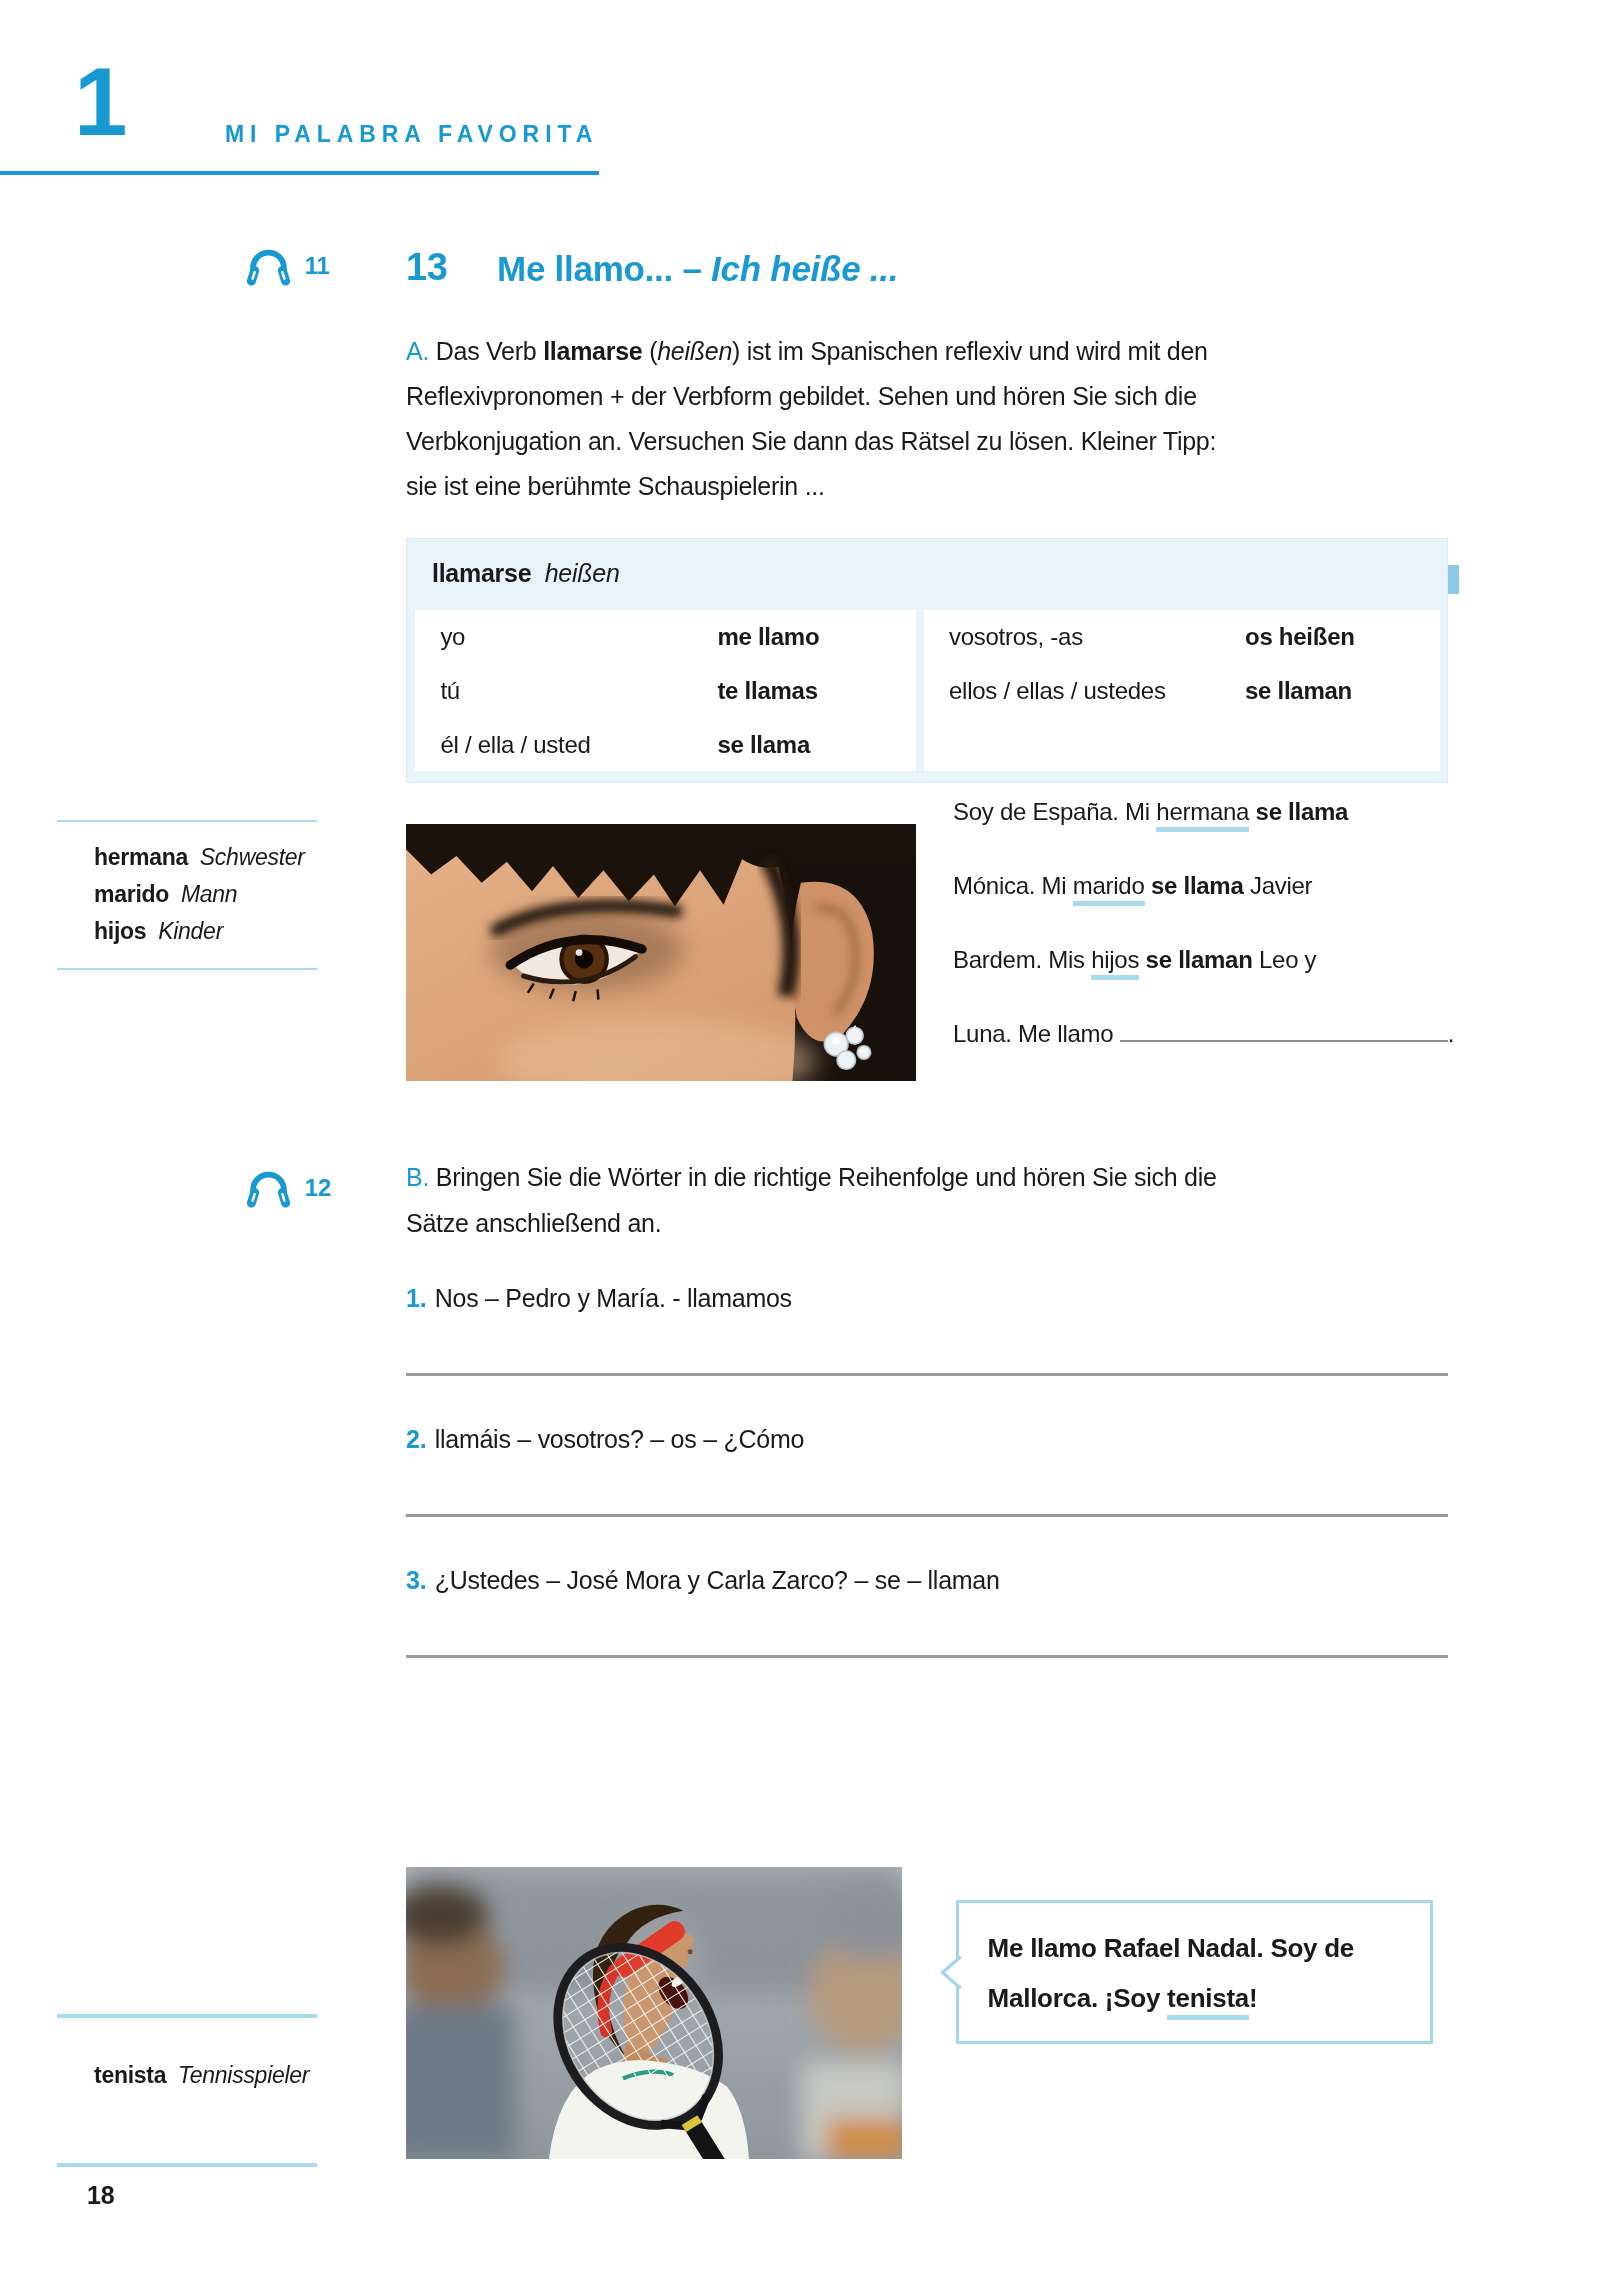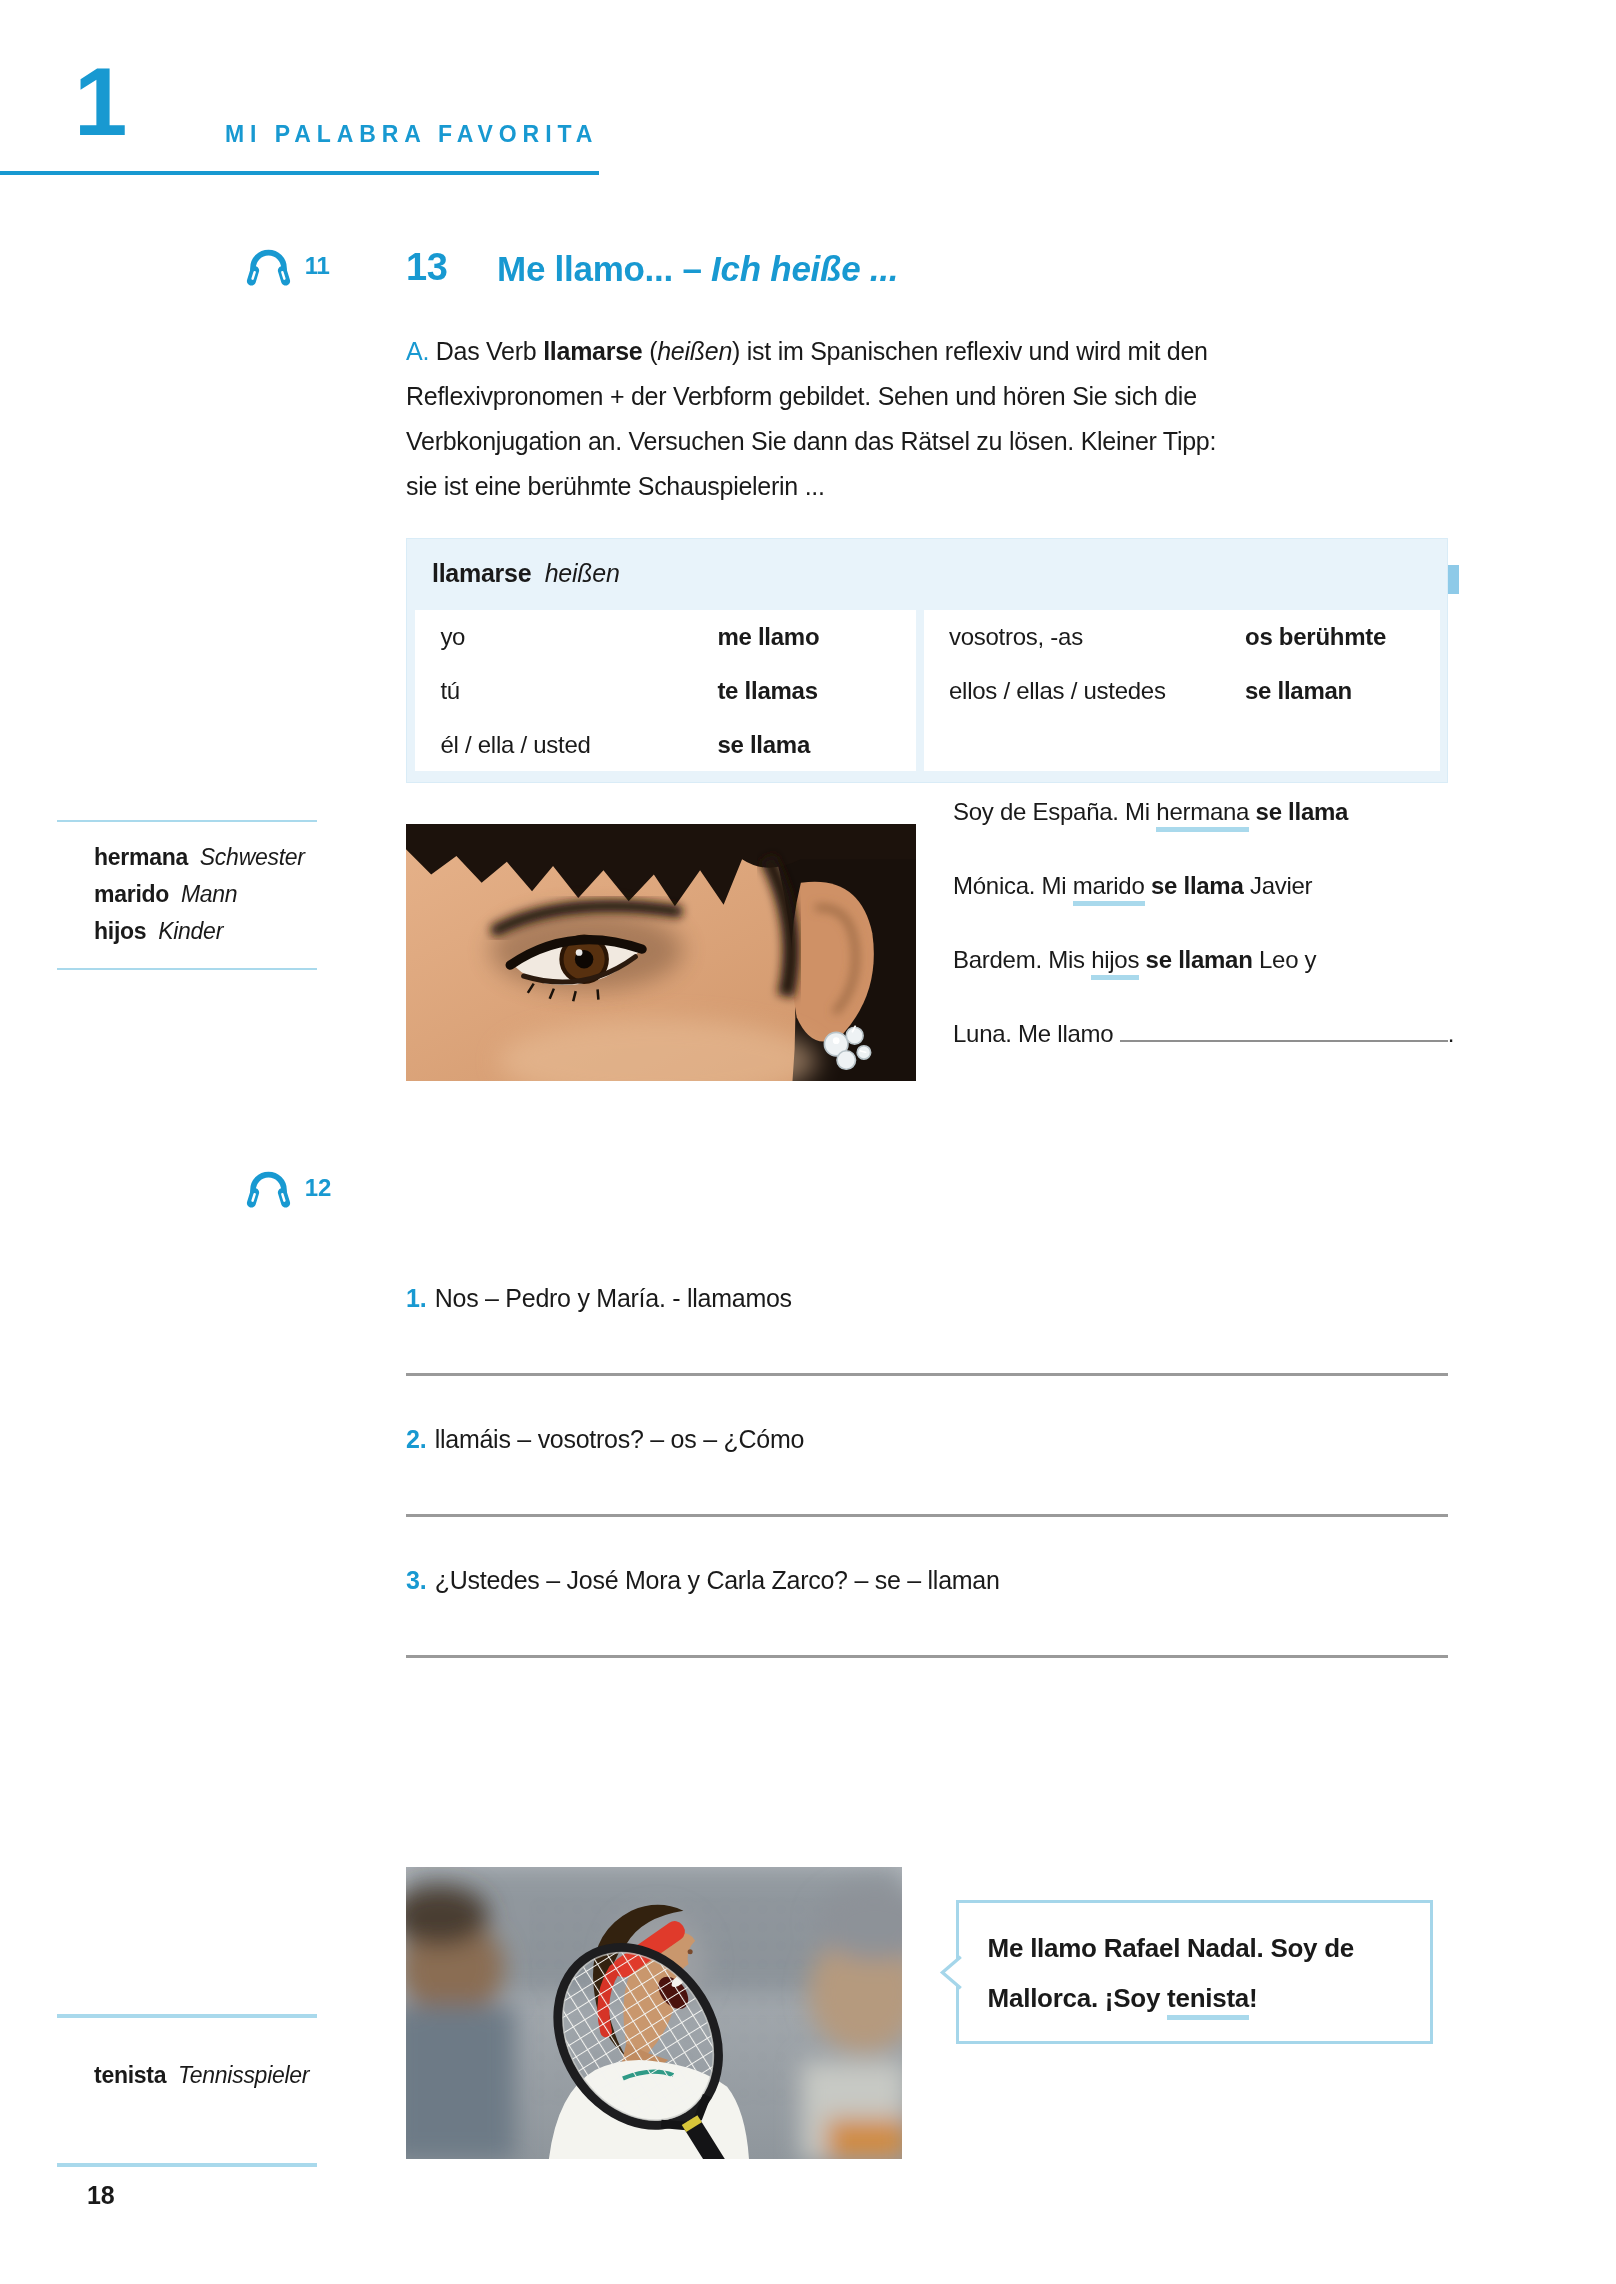--- a/index.html
+++ b/index.html
@@ -139,21 +139,21 @@
         <span class="conj-form">te llamas</span>
       </div>
       <div class="conj-row">
         <span class="conj-pronoun">él / ella / usted</span>
         <span class="conj-form">se llama</span>
       </div>
     </div>
     <div class="conj-panel conj-panel-right">
       <div class="conj-row">
         <span class="conj-pronoun">vosotros, -as</span>
-        <span class="conj-form">os berühmte</span>
+        <span class="conj-form">os heißen</span>
       </div>
       <div class="conj-row">
         <span class="conj-pronoun">ellos / ellas / ustedes</span>
         <span class="conj-form">se llaman</span>
       </div>
     </div>
   </div>
 
   <div class="abs vocab-box vocab-1">
     <div class="vocab-row">
@@ -222,20 +222,24 @@
         <path d="M11 40 v-8 a19 19 0 0 1 38 0 v8" fill="none" stroke="#1899d1" stroke-width="7" stroke-linecap="round"></path>
         <line x1="13" y1="35" x2="9" y2="48" stroke="#1899d1" stroke-width="11" stroke-linecap="round"></line>
         <line x1="47" y1="35" x2="51" y2="48" stroke="#1899d1" stroke-width="11" stroke-linecap="round"></line>
         <line x1="13" y1="37" x2="10.5" y2="45" stroke="#ffffff" stroke-width="3" stroke-linecap="round"></line>
         <line x1="47" y1="37" x2="49.5" y2="45" stroke="#ffffff" stroke-width="3" stroke-linecap="round"></line>
       </svg>
     </span>
     <span class="audio-num">12</span>
   </div>
 
+  <div class="abs partB">
+    <div><span class="ac">B. </span><span>Bringen Sie die Wörter in die richtige Reihenfolge und hören Sie sich die</span></div>
+    <div><span>Sätze anschließend an.</span></div>
+  </div>
 
   <div class="abs ex-item ex-item-1">
     <span class="ex-item-num">1.</span><span>Nos – Pedro y María. - llamamos</span>
     <div class="answer-line"></div>
   </div>
   <div class="abs ex-item ex-item-2">
     <span class="ex-item-num">2.</span><span>llamáis – vosotros? – os – ¿Cómo</span>
     <div class="answer-line"></div>
   </div>
   <div class="abs ex-item ex-item-3">

